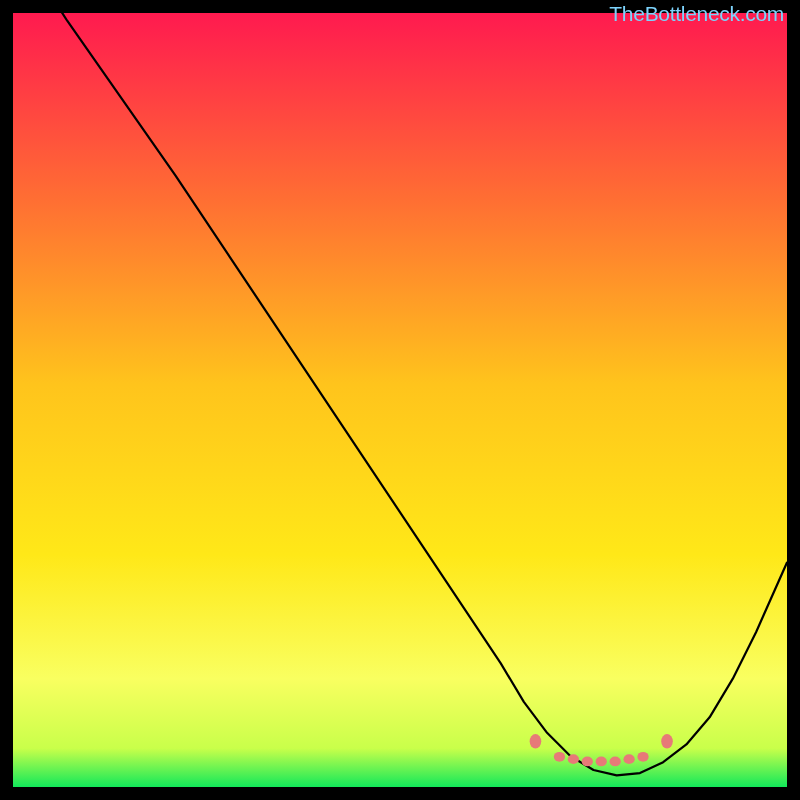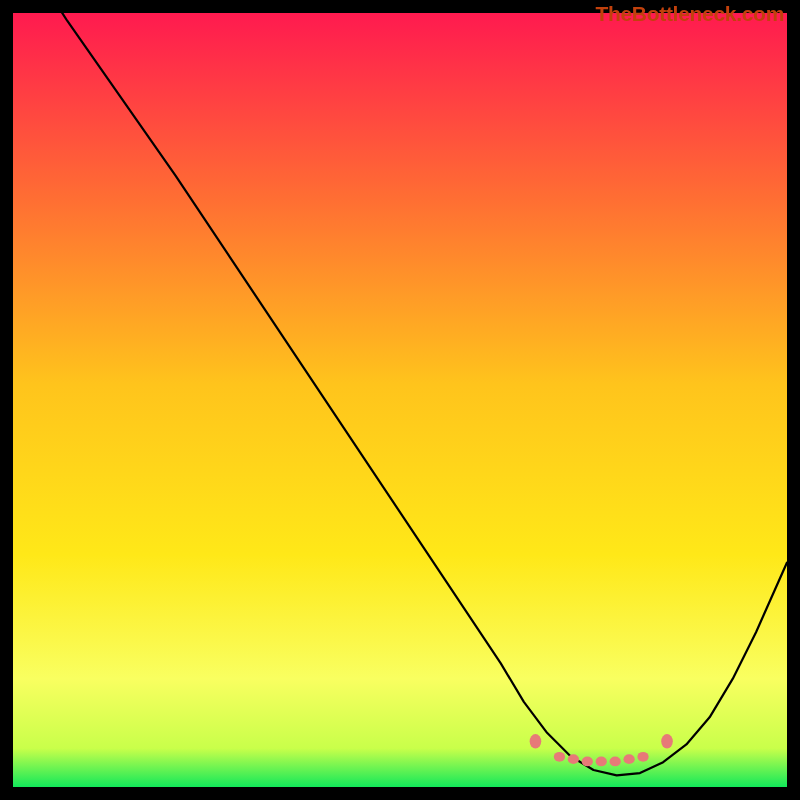--- a/index.html
+++ b/index.html
@@ -24,22 +24,22 @@
     top: 0;
     width: 774px;
     height: 774px;
   }
   .watermark {
     position: absolute;
     top: 2px;
     right: 16px;
     font-family: Arial, Helvetica, sans-serif;
     font-size: 21px;
-    color: #c2410c;
-    font-weight: 700;
+    color: #7dd3fc;
+    font-weight: 400;
     letter-spacing: -0.3px;
   }
   svg {
     display: block;
   }
 </style>
 </head>
 <body>
 
 <div class="frame">

